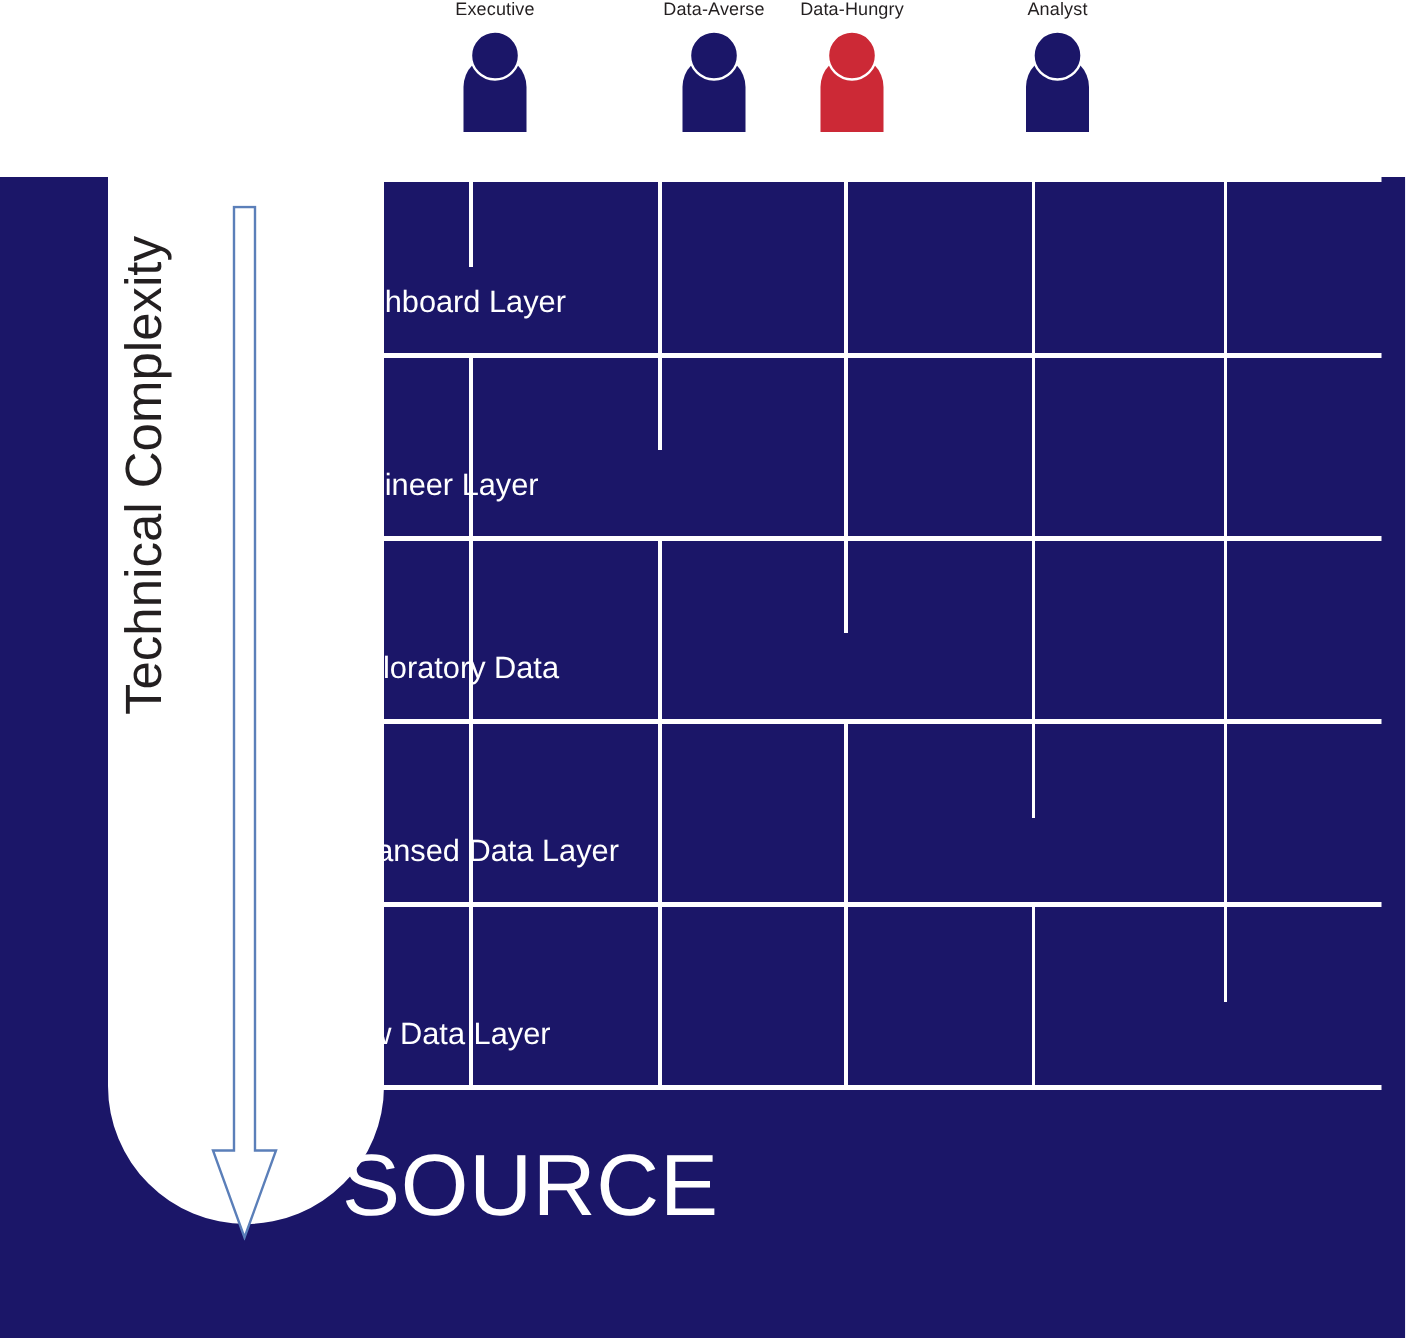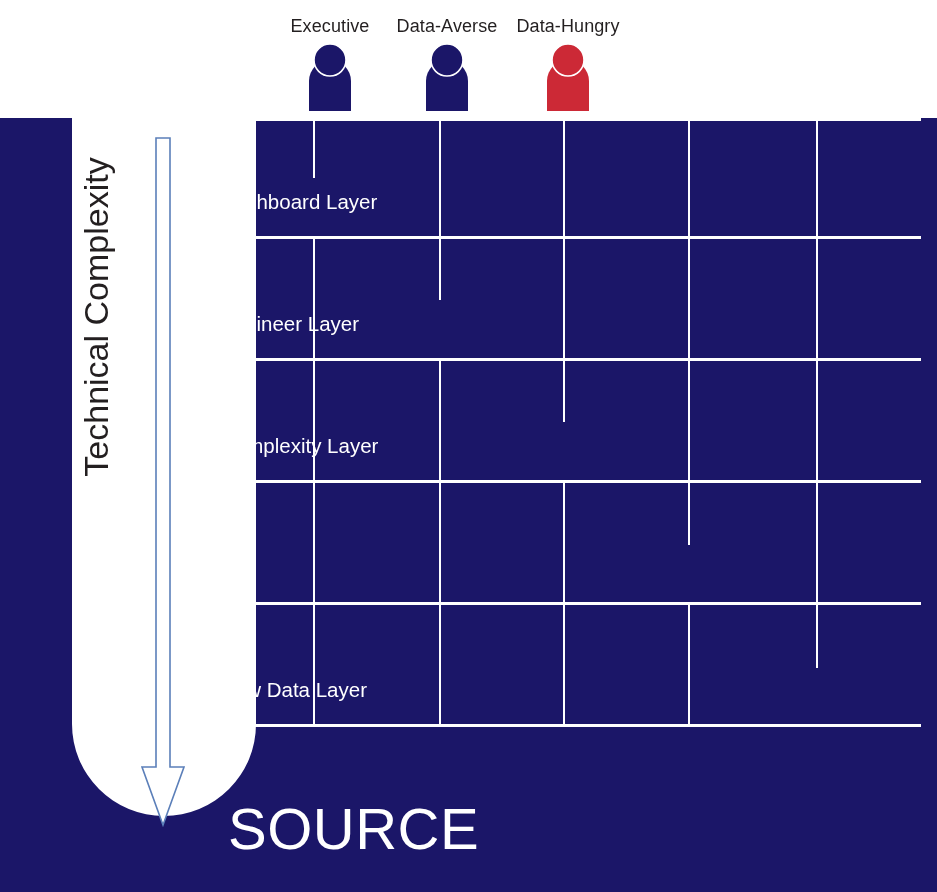--- a/index.html
+++ b/index.html
@@ -30,25 +30,25 @@
     width:937px; height:118px;
   }
   .persona{
     position:absolute;
     top:0;
     width:120px;
     margin-left:-60px;
     text-align:center;
   }
   .persona-label{
-    font-size:18px;
+    font-size:12px;
     color:#231f20;
     letter-spacing:.1px;
     line-height:1;
-    padding-top:17px;
+    padding-top:0;
     white-space:nowrap;
     display:block;
   }
   .persona-figure{
     display:block;
     margin:4px auto 0 auto;
     width:58px;height:72px;
   }
 
   
@@ -65,21 +65,21 @@
     font-size:20.5px;
     color:#ffffff;
     line-height:1;
     white-space:nowrap;
   }
 
   
   #source-word{
     position:absolute;
     left:228px;
-    top:800px;
+    top:762px;
     font-size:58px;
     color:#ffffff;
     line-height:1;
     letter-spacing:.5px;
   }
 
   
   #axis-label{
     position:absolute;
     left:-74px;
@@ -147,49 +147,57 @@
         <line x1="115" y1="0" x2="115" y2="60"></line>
         <line x1="241" y1="0" x2="241" y2="182"></line>
         <line x1="365" y1="0" x2="365" y2="304"></line>
         <line x1="490" y1="0" x2="490" y2="427"></line>
         <line x1="618" y1="0" x2="618" y2="550"></line>
       </g>
     </svg>
 
     <div class="layer-label" style="top:74px">Dashboard Layer</div>
     <div class="layer-label" style="top:196px">Engineer Layer</div>
-    <div class="layer-label" style="top:318px">Complexity Layer</div>
+    <div class="layer-label" style="top:318px">Exploratory Data</div>
+    <div class="layer-label" style="top:440px">Cleansed Data Layer</div>
     <div class="layer-label" style="top:562px">Raw Data Layer</div>
   </div>
 
   <div id="source-word">SOURCE</div>
 
   <div id="persona-row">
 
     <div class="persona" style="left:330px">
       <span class="persona-label">Executive</span>
       <svg class="persona-figure" viewBox="0 0 58 72" xmlns="http://www.w3.org/2000/svg">
         <path d="M8,72 L8,42 A21,21 0 0 1 50,42 L50,72 Z" fill="#1b1668"></path>
         <circle cx="29" cy="21" r="16" fill="#1b1668" stroke="#ffffff" stroke-width="1.6"></circle>
       </svg>
     </div>
 
-    <div class="persona" style="left:447px">
+    <div class="persona" style="left:476px">
       <span class="persona-label">Data-Averse</span>
       <svg class="persona-figure" viewBox="0 0 58 72" xmlns="http://www.w3.org/2000/svg">
         <path d="M8,72 L8,42 A21,21 0 0 1 50,42 L50,72 Z" fill="#1b1668"></path>
         <circle cx="29" cy="21" r="16" fill="#1b1668" stroke="#ffffff" stroke-width="1.6"></circle>
       </svg>
     </div>
 
     <div class="persona" style="left:568px">
       <span class="persona-label">Data-Hungry</span>
       <svg class="persona-figure" viewBox="0 0 58 72" xmlns="http://www.w3.org/2000/svg">
         <path d="M8,72 L8,42 A21,21 0 0 1 50,42 L50,72 Z" fill="#cc2936"></path>
         <circle cx="29" cy="21" r="16" fill="#cc2936" stroke="#ffffff" stroke-width="1.6"></circle>
       </svg>
     </div>
 
+    <div class="persona" style="left:705px">
+      <span class="persona-label">Analyst</span>
+      <svg class="persona-figure" viewBox="0 0 58 72" xmlns="http://www.w3.org/2000/svg">
+        <path d="M8,72 L8,42 A21,21 0 0 1 50,42 L50,72 Z" fill="#1b1668"></path>
+        <circle cx="29" cy="21" r="16" fill="#1b1668" stroke="#ffffff" stroke-width="1.6"></circle>
+      </svg>
+    </div>
 
 
   </div>
 
 </div>
 
 </body></html>

